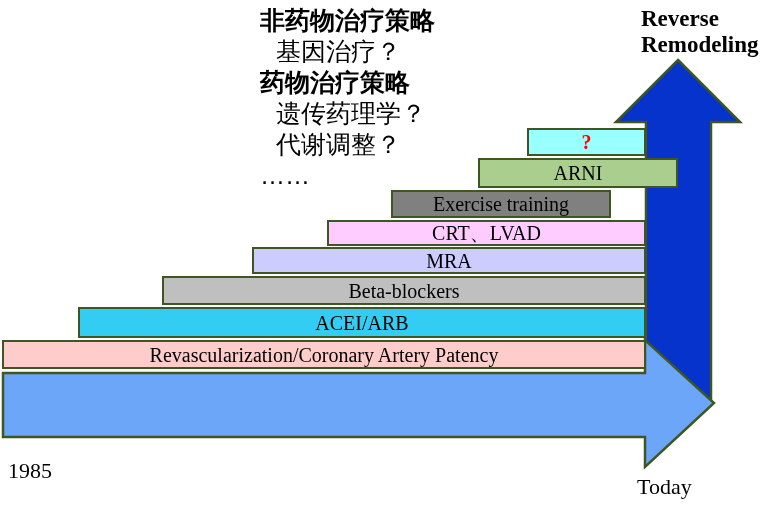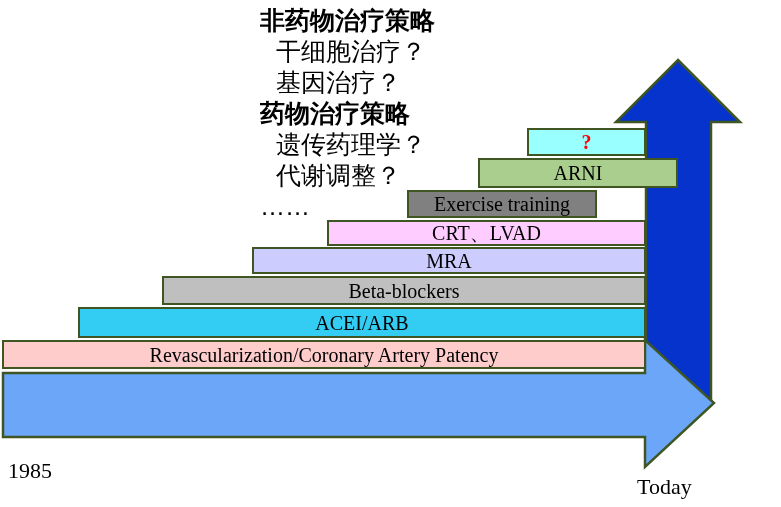--- a/index.html
+++ b/index.html
@@ -67,21 +67,21 @@
     <polygon class="arrow arrow-right" points="3,373 645,373 645,340 714,403 645,467 645,437 3,437"></polygon>
   </svg>
 
   <div id="bars">
       <div class="bar" style="left: 527px; top: 128px; width: 119px; height: 28px; background: rgb(153, 255, 255);">
         <span style="color: rgb(255, 0, 0); font-weight: bold;">?</span>
       </div>
       <div class="bar" style="left: 478px; top: 158px; width: 200px; height: 30px; background: rgb(169, 206, 142);">
         <span>ARNI</span>
       </div>
-      <div class="bar" style="left: 407px; top: 190px; width: 190px; height: 28px; background: rgb(128, 128, 128);">
+      <div class="bar" style="left: 391px; top: 190px; width: 220px; height: 28px; background: rgb(128, 128, 128);">
         <span>Exercise training</span>
       </div>
       <div class="bar" style="left: 327px; top: 220px; width: 319px; height: 26px; background: rgb(255, 204, 255);">
         <span>CRT、LVAD</span>
       </div>
       <div class="bar" style="left: 252px; top: 247px; width: 394px; height: 27px; background: rgb(204, 204, 255);">
         <span>MRA</span>
       </div>
       <div class="bar" style="left: 78px; top: 307px; width: 568px; height: 31px; background: rgb(51, 204, 242);">
         <span>ACEI/ARB</span>
@@ -89,25 +89,28 @@
       <div class="bar" style="left: 162px; top: 276px; width: 484px; height: 29px; background: rgb(191, 191, 191);">
         <span>Beta-blockers</span>
       </div>
       <div class="bar" style="left: 2px; top: 340px; width: 644px; height: 29px; background: rgb(255, 204, 204);">
         <span>Revascularization/Coronary Artery Patency</span>
       </div>
     </div>
 
   <div class="strategy" id="strategy">
       <div class="line bold">非药物治疗策略</div>
-      <div class="line indent">干细胞治疗？</div>
       <div class="line indent">基因治疗？</div>
       <div class="line bold">药物治疗策略</div>
       <div class="line indent">遗传药理学？</div>
       <div class="line indent">代谢调整？</div>
       <div class="line">……</div>
     </div>
 
+  <div class="rr">
+    <div>Reverse</div>
+    <div>Remodeling</div>
+  </div>
 
   <div class="year" id="year-start">1985</div>
   <div class="year" id="year-end">Today</div>
 
 </div>
 
 </body></html>

